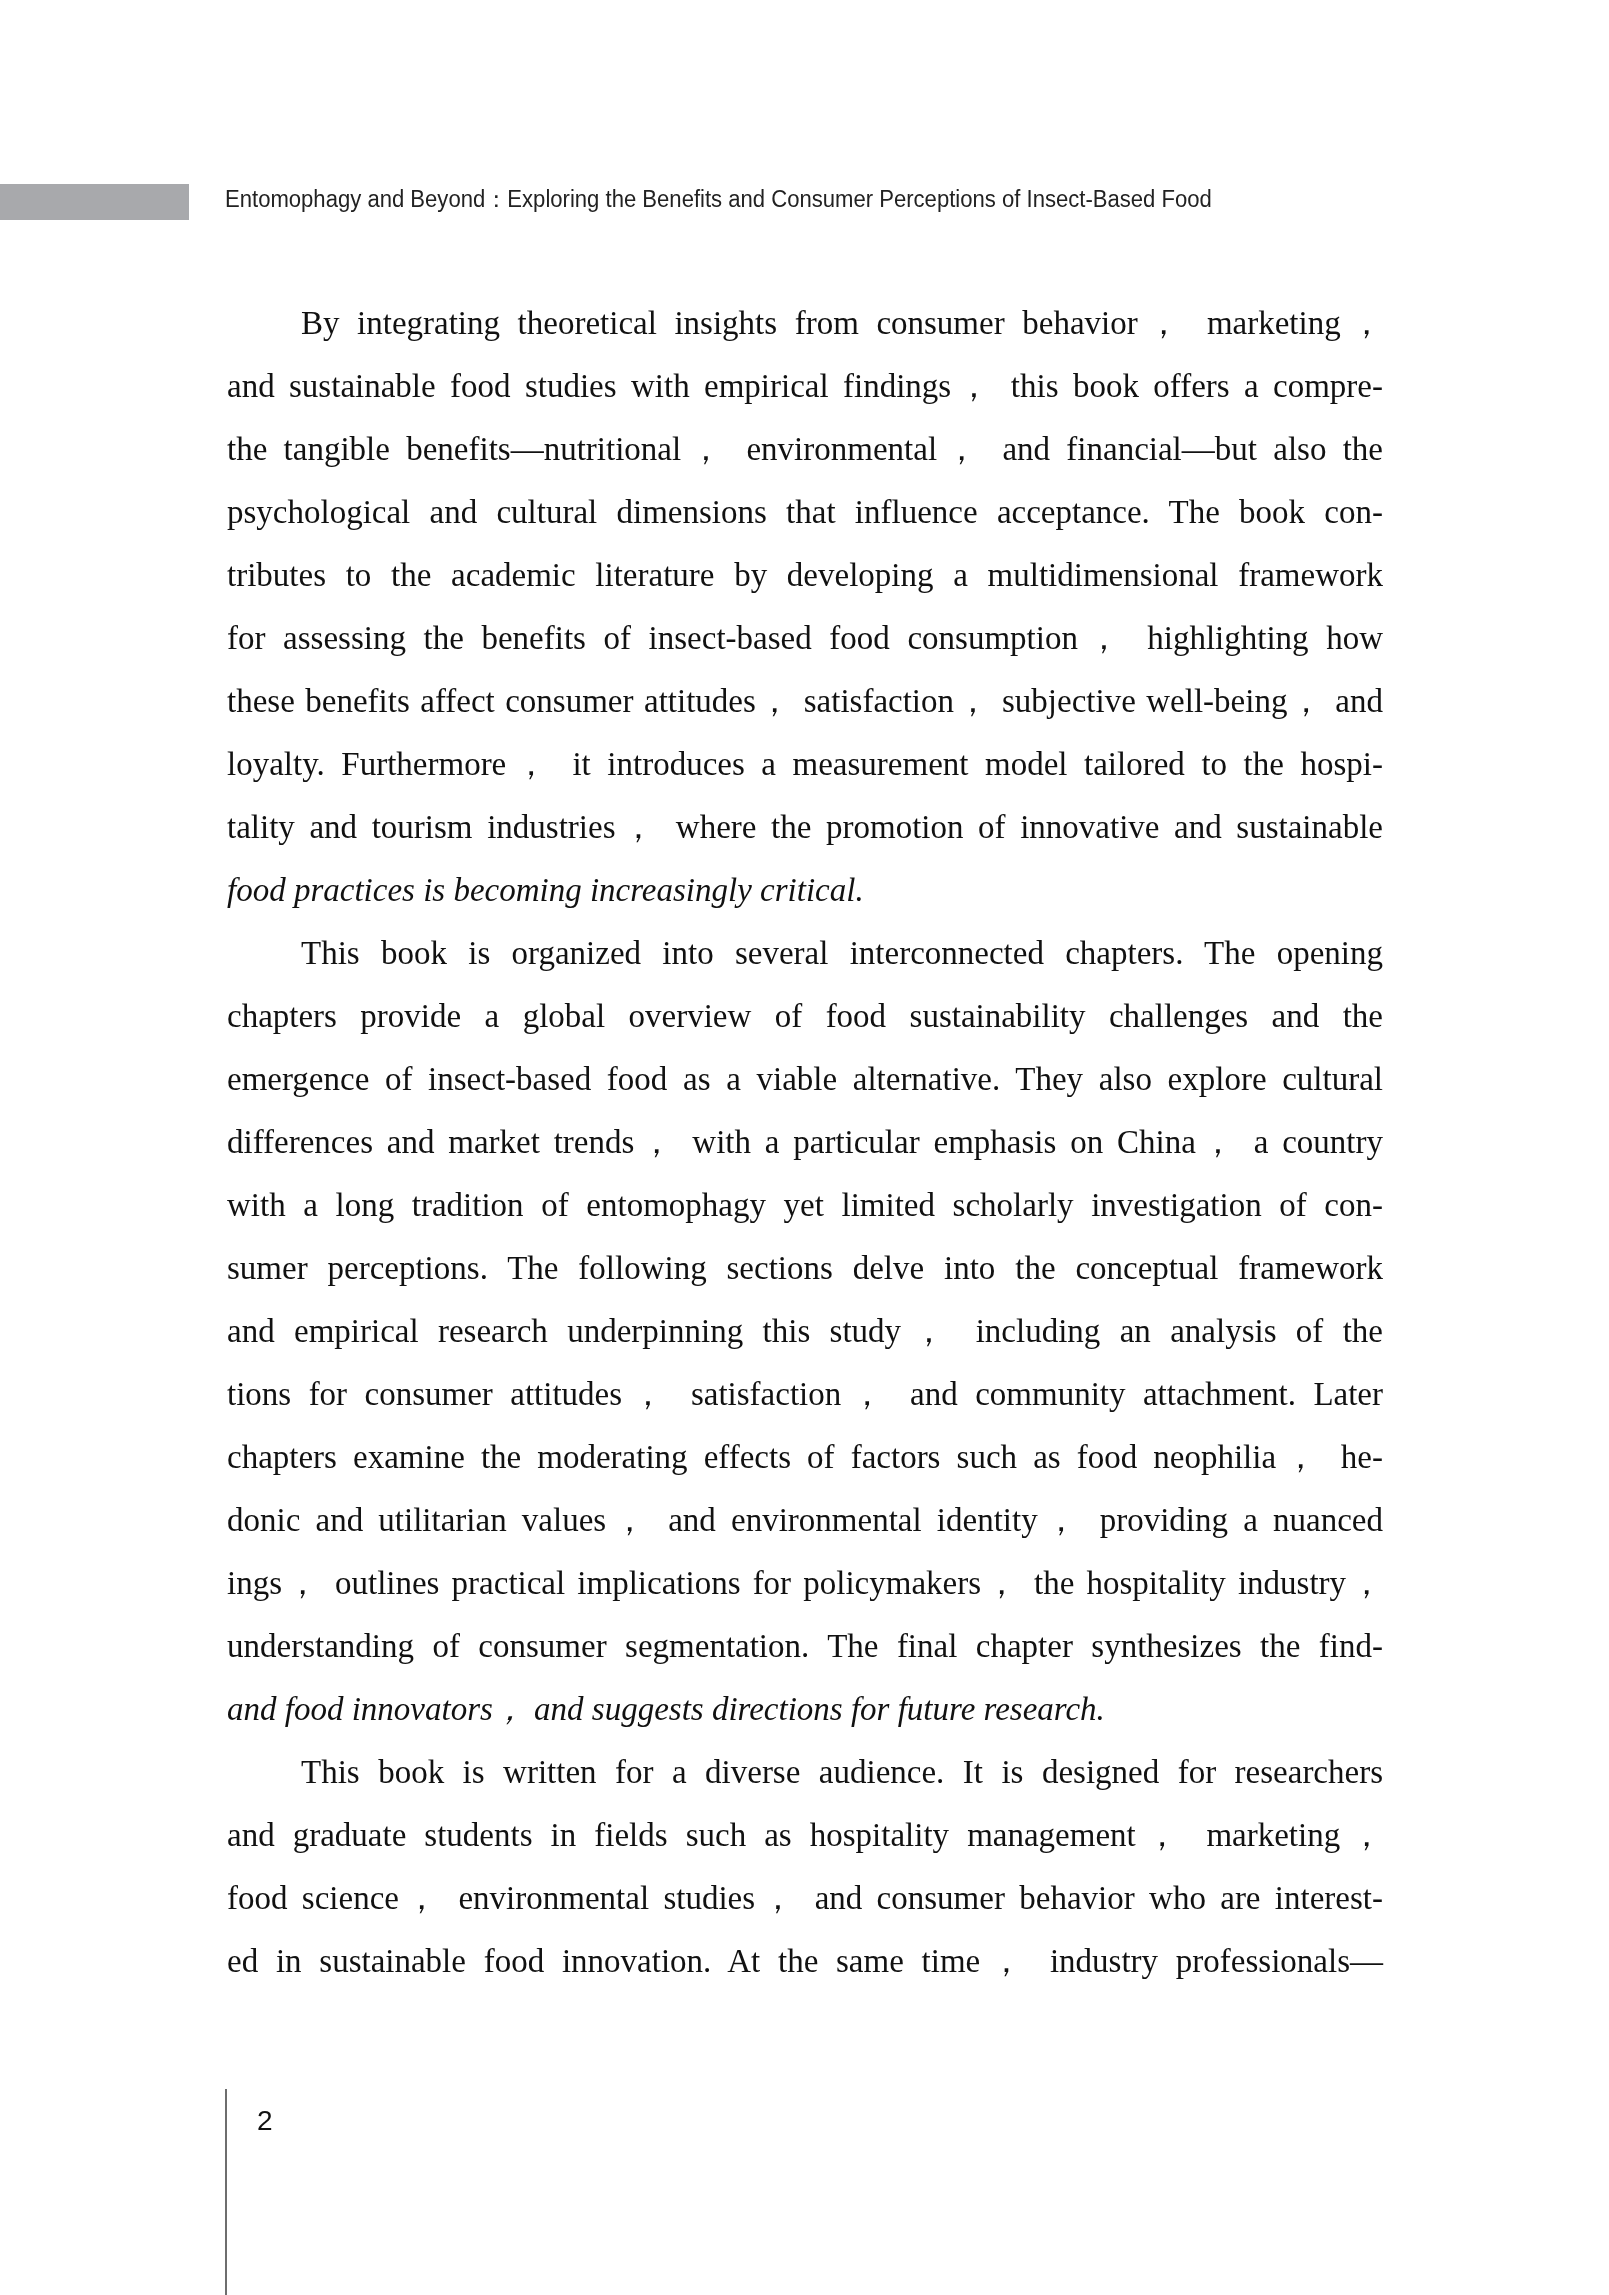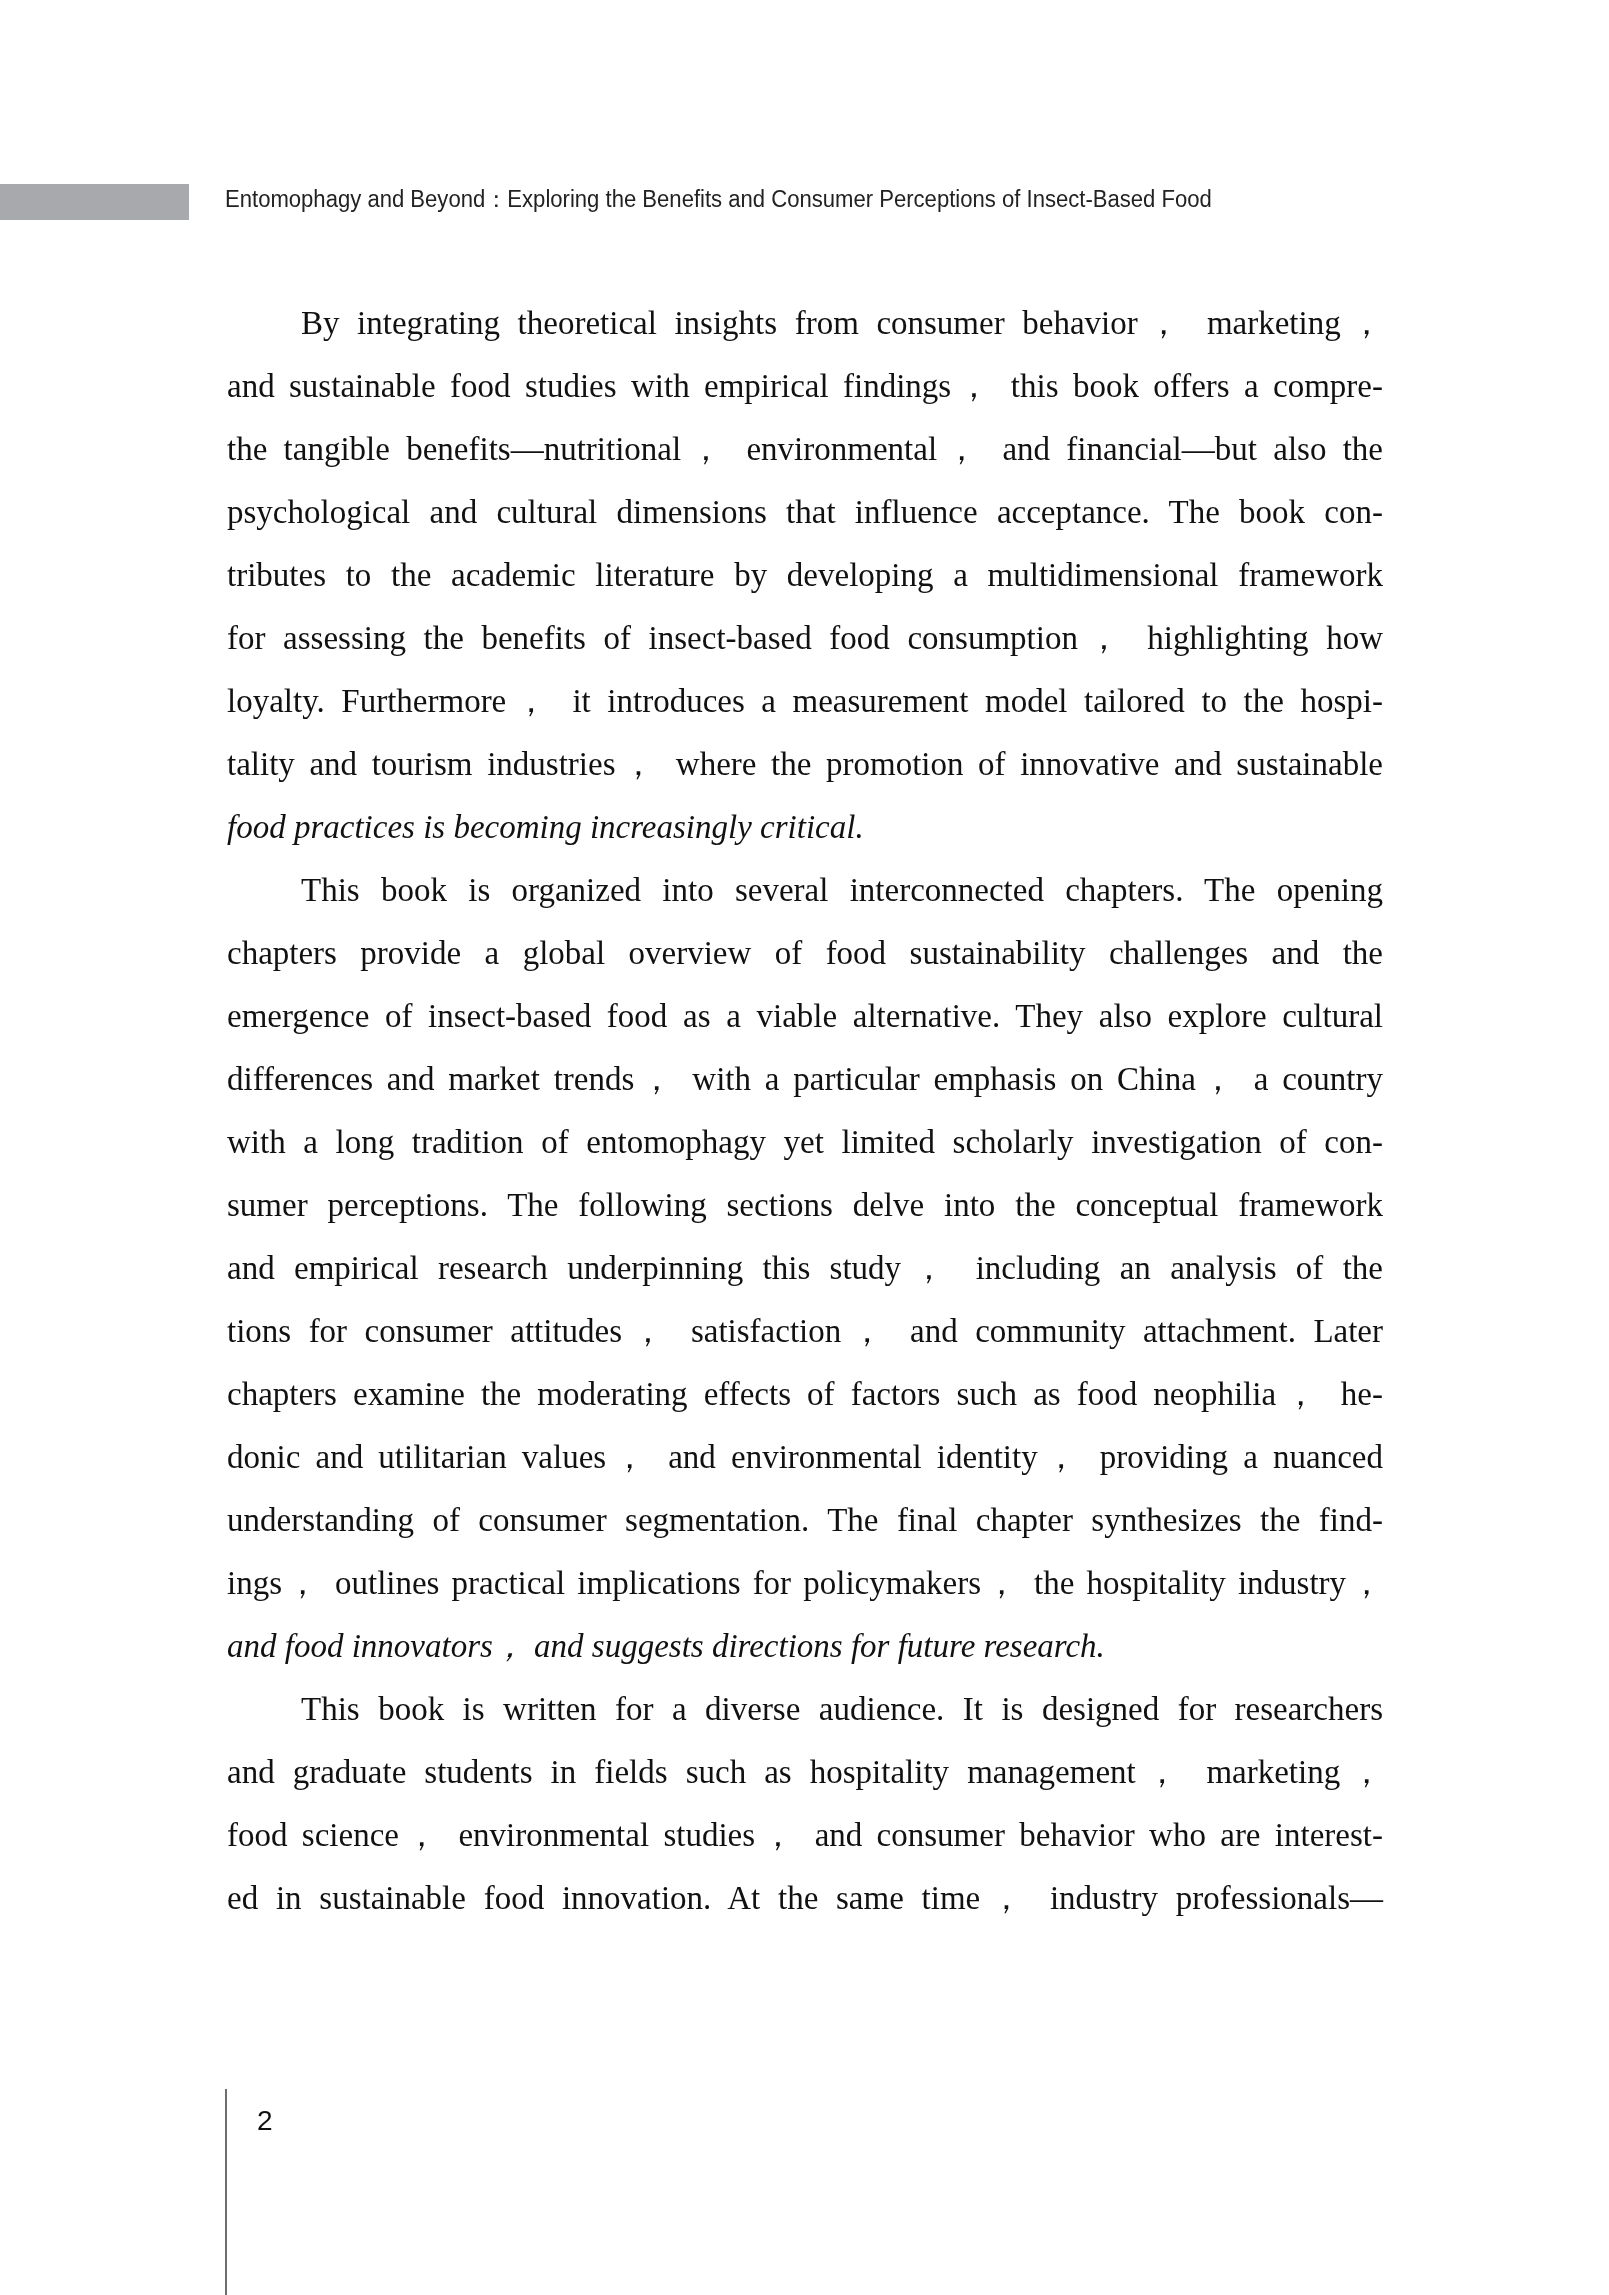--- a/index.html
+++ b/index.html
@@ -61,20 +61,23 @@
     <div class="line">
         <span class="line-inner">psychological and cultural dimensions that influence acceptance. The book con-</span>
       </div>
     <div class="line">
         <span class="line-inner">tributes to the academic literature by developing a multidimensional framework</span>
       </div>
     <div class="line">
         <span class="line-inner">for assessing the benefits of insect-based food consumption， highlighting how</span>
       </div>
     <div class="line">
+        <span class="line-inner">these benefits affect consumer attitudes， satisfaction， subjective well-being， and</span>
+      </div>
+    <div class="line">
         <span class="line-inner">loyalty. Furthermore， it introduces a measurement model tailored to the hospi-</span>
       </div>
     <div class="line">
         <span class="line-inner">tality and tourism industries， where the promotion of innovative and sustainable</span>
       </div>
     <div class="line last">
         <span class="line-inner">food practices is becoming increasingly critical.</span>
       </div>
   </div>
 
@@ -103,24 +106,24 @@
     <div class="line">
         <span class="line-inner">tions for consumer attitudes， satisfaction， and community attachment. Later</span>
       </div>
     <div class="line">
         <span class="line-inner">chapters examine the moderating effects of factors such as food neophilia， he-</span>
       </div>
     <div class="line">
         <span class="line-inner">donic and utilitarian values， and environmental identity， providing a nuanced</span>
       </div>
     <div class="line">
-        <span class="line-inner">understanding of consumer segmentation. The final chapter synthesizes the find-</span>
+        <span class="line-inner">ings， outlines practical implications for policymakers， the hospitality industry，</span>
       </div>
     <div class="line">
-        <span class="line-inner">ings， outlines practical implications for policymakers， the hospitality industry，</span>
+        <span class="line-inner">understanding of consumer segmentation. The final chapter synthesizes the find-</span>
       </div>
     <div class="line last">
         <span class="line-inner">and food innovators， and suggests directions for future research.</span>
       </div>
   </div>
 
   <div>
     <div class="line indent">
         <span class="line-inner">This book is written for a diverse audience. It is designed for researchers</span>
       </div>

